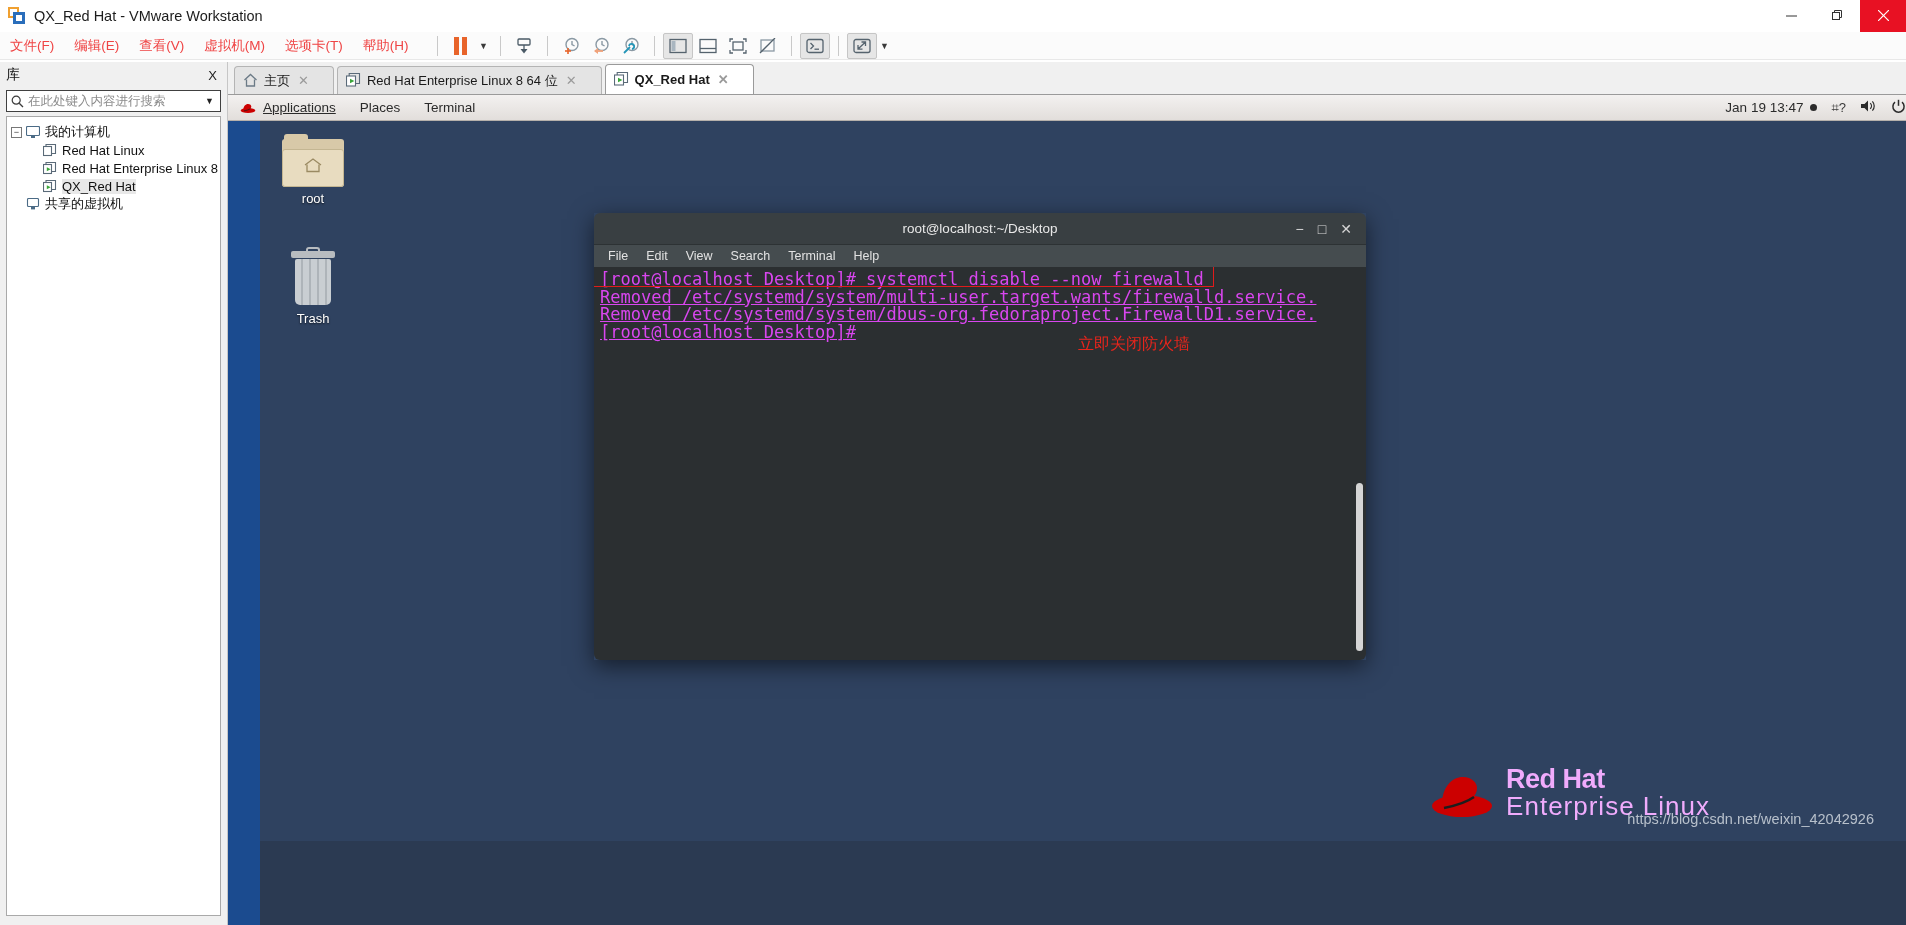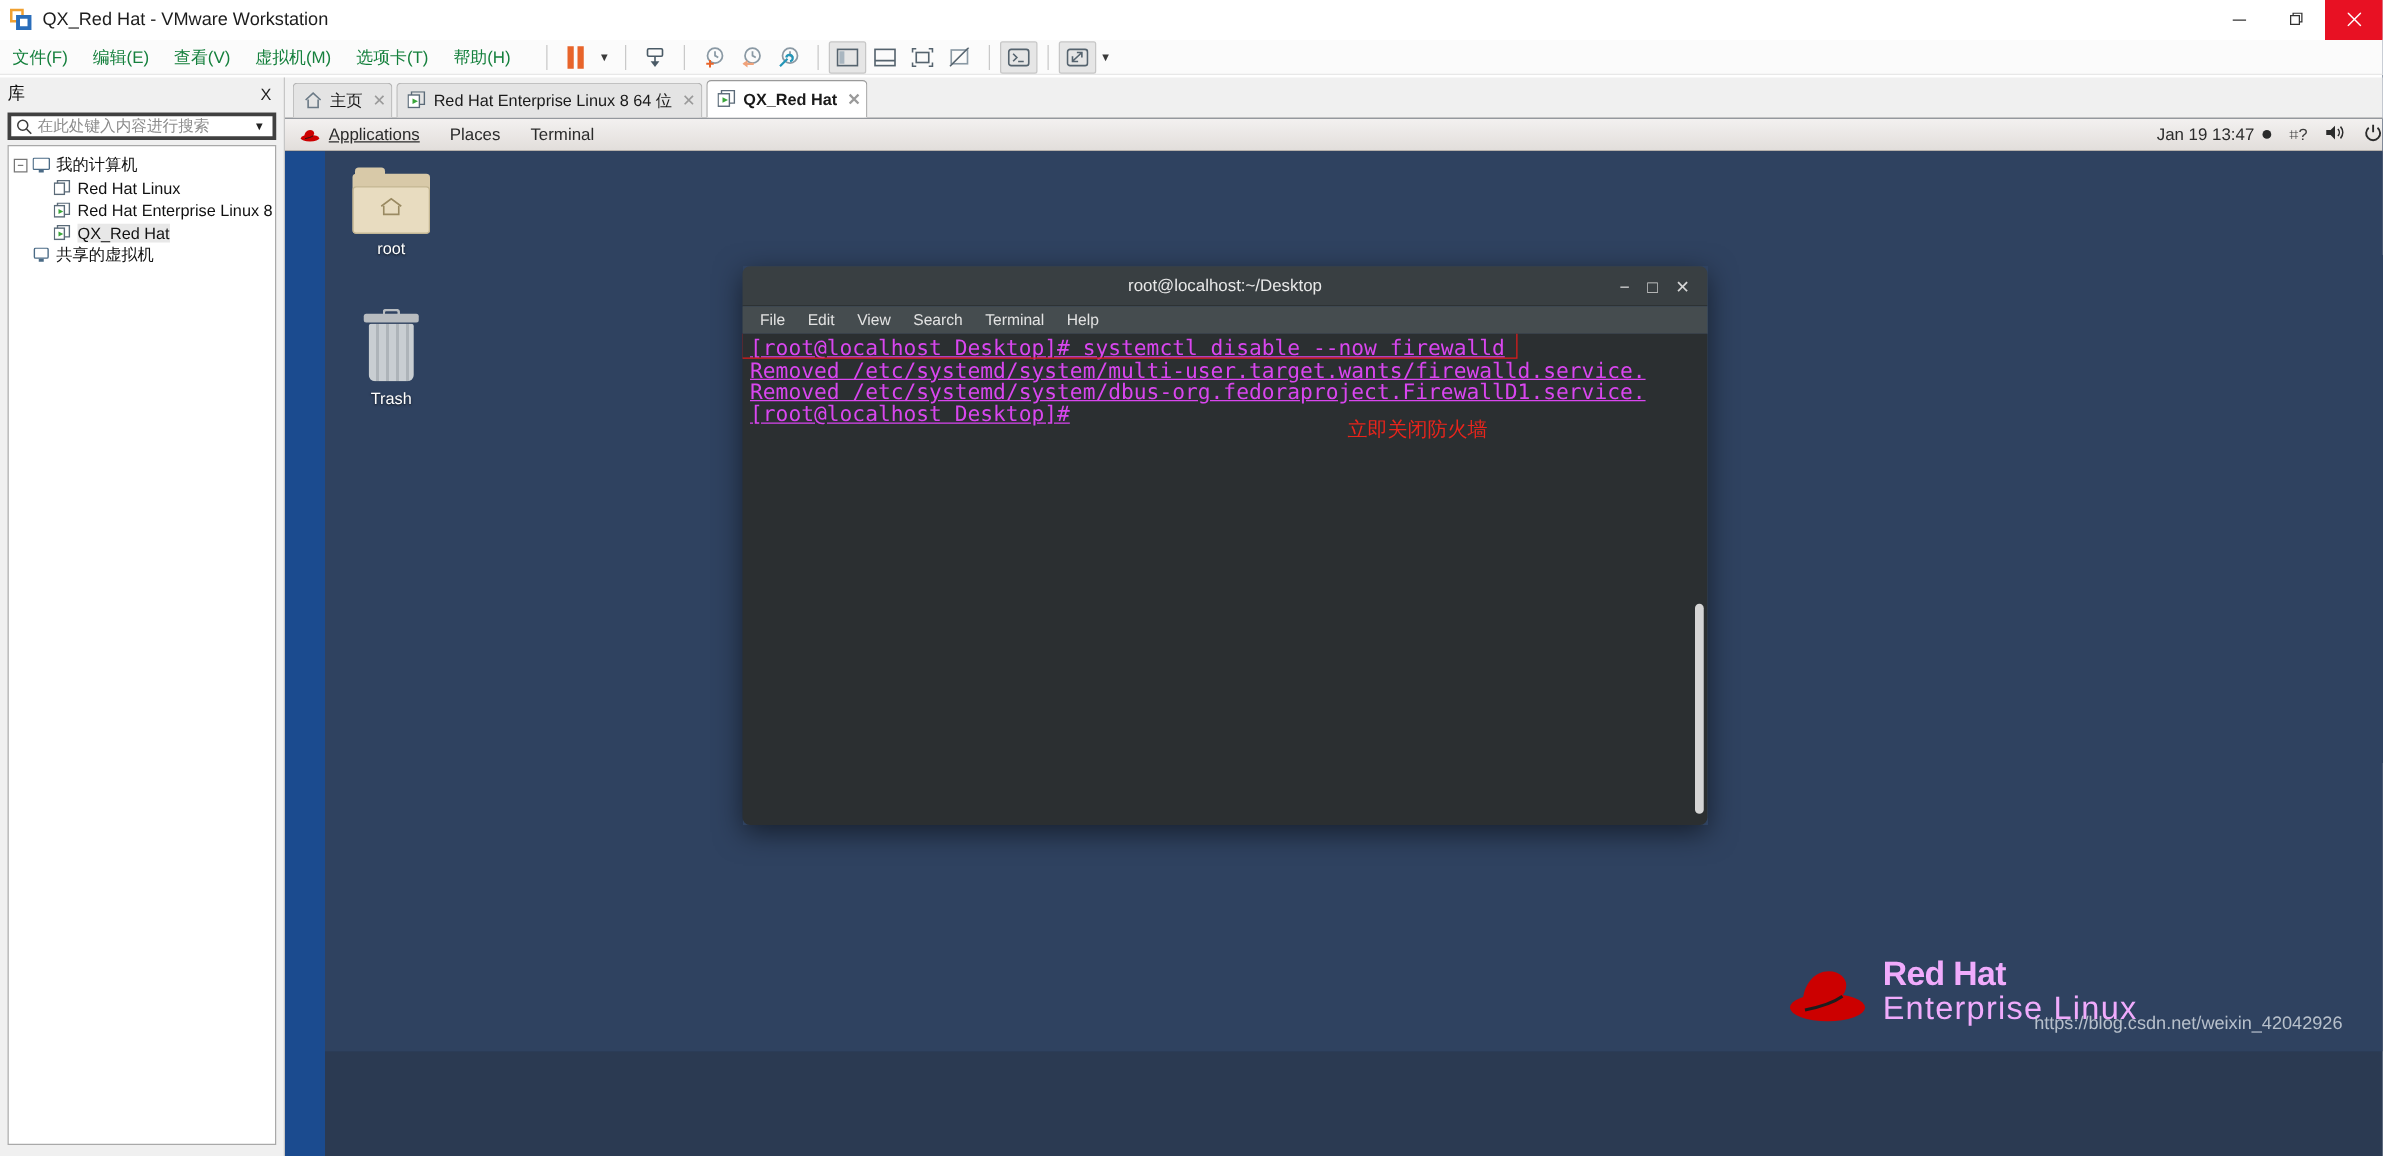--- a/index.html
+++ b/index.html
@@ -26,38 +26,38 @@
   .win-btn{ width:46px; height:32px; display:flex; align-items:center; justify-content:center; color:#333; font-size:13px;}
   .win-btn.close{ background:#e81123; color:#fff; }
   .win-btn svg{ display:block; }
 
   
   .menubar{
     position:absolute; left:0; top:32px; width:1906px; height:28px;
     background:#fbfbfb; display:flex; align-items:center;
     border-bottom:1px solid #e8e8e8;
   }
-  .menu-item{ padding:3px 10px; font-size:13.5px; color:#15803d; white-space:nowrap;}
+  .menu-item{ padding:3px 10px; font-size:13.5px; color:#ef4444; white-space:nowrap;}
   .tb-sep{ width:1px; height:20px; background:#c9c9c9; margin:0 8px;}
   .tb-btn{ width:30px; height:26px; display:flex; align-items:center; justify-content:center; border-radius:2px;}
   .tb-btn.sel{ background:#e6e6e6; border:1px solid #c6c6c6;}
   .tb-caret{ width:16px; height:26px; display:flex; align-items:center; justify-content:center; color:#3a3a3a; font-size:9px;}
   .pause-ic{ display:flex; gap:3px;}
   .pause-ic i{ display:block; width:5px; height:18px; background:#e8642a;}
 
   
   .library{
     position:absolute; left:0; top:62px; width:228px; height:863px;
     background:#f0f0f0; border-right:1px solid #c6c6c6;
   }
   .lib-head{ height:26px; display:flex; align-items:center; padding:0 6px; }
   .lib-title{ font-size:14px; color:#111; }
   .lib-close{ margin-left:auto; font-size:13px; color:#222; cursor:pointer; padding:0 4px;}
   .lib-search{
-    margin:2px 6px 4px 6px; height:22px; background:#fff; border:3px solid #404040;
+    margin:2px 6px 4px 6px; height:22px; background:#fff; border:1px solid #404040;
     display:flex; align-items:center; padding:0 4px;
   }
   .lib-search .ph{ font-size:12.5px; color:#8c8c8c; flex:1; margin-left:4px;}
   .lib-search .dd{ font-size:9px; color:#222; padding:0 2px;}
   .lib-tree{
     margin:2px 6px 0 6px; background:#fff; border:1px solid #a9a9a9;
     height:800px; padding:6px 4px; overflow:hidden;
   }
   .tn{ display:flex; align-items:center; height:18px; font-size:13px; color:#111; white-space:nowrap;}
   .tn .exp{ width:11px; height:11px; border:1px solid #777; background:#fff; font-size:9px; line-height:9px;
@@ -68,21 +68,21 @@
   .tn.lvl1b{ padding-left:15px;}
   .tn.sel span.lbl{ background:#e8e8e8;}
 
   
   .tabstrip{
     position:absolute; left:228px; top:62px; width:1678px; height:33px;
     background:#f0f0f0; display:flex; align-items:flex-end; padding-left:6px;
     border-bottom:1px solid #9a9a9a;
   }
   .tab{
-    height:28px; display:flex; align-items:center; gap:6px; padding:0 2px 0 8px;
+    height:28px; display:flex; align-items:center; gap:6px; padding:0 22px 0 8px;
     background:#e4e4e4; border:1px solid #b4b4b4; border-bottom:none;
     border-radius:4px 4px 0 0; margin-right:3px; font-size:13px; color:#1a1a1a;
     white-space:nowrap;
   }
   .tab.active{ background:#fff; font-weight:bold; border-color:#9a9a9a; height:30px;}
   .tab .tclose{ color:#9a9a9a; font-size:13px; padding:0 2px;}
   .tab .tico{ width:15px; height:15px; flex:none; display:flex;}
 
   
   .vmscreen{

